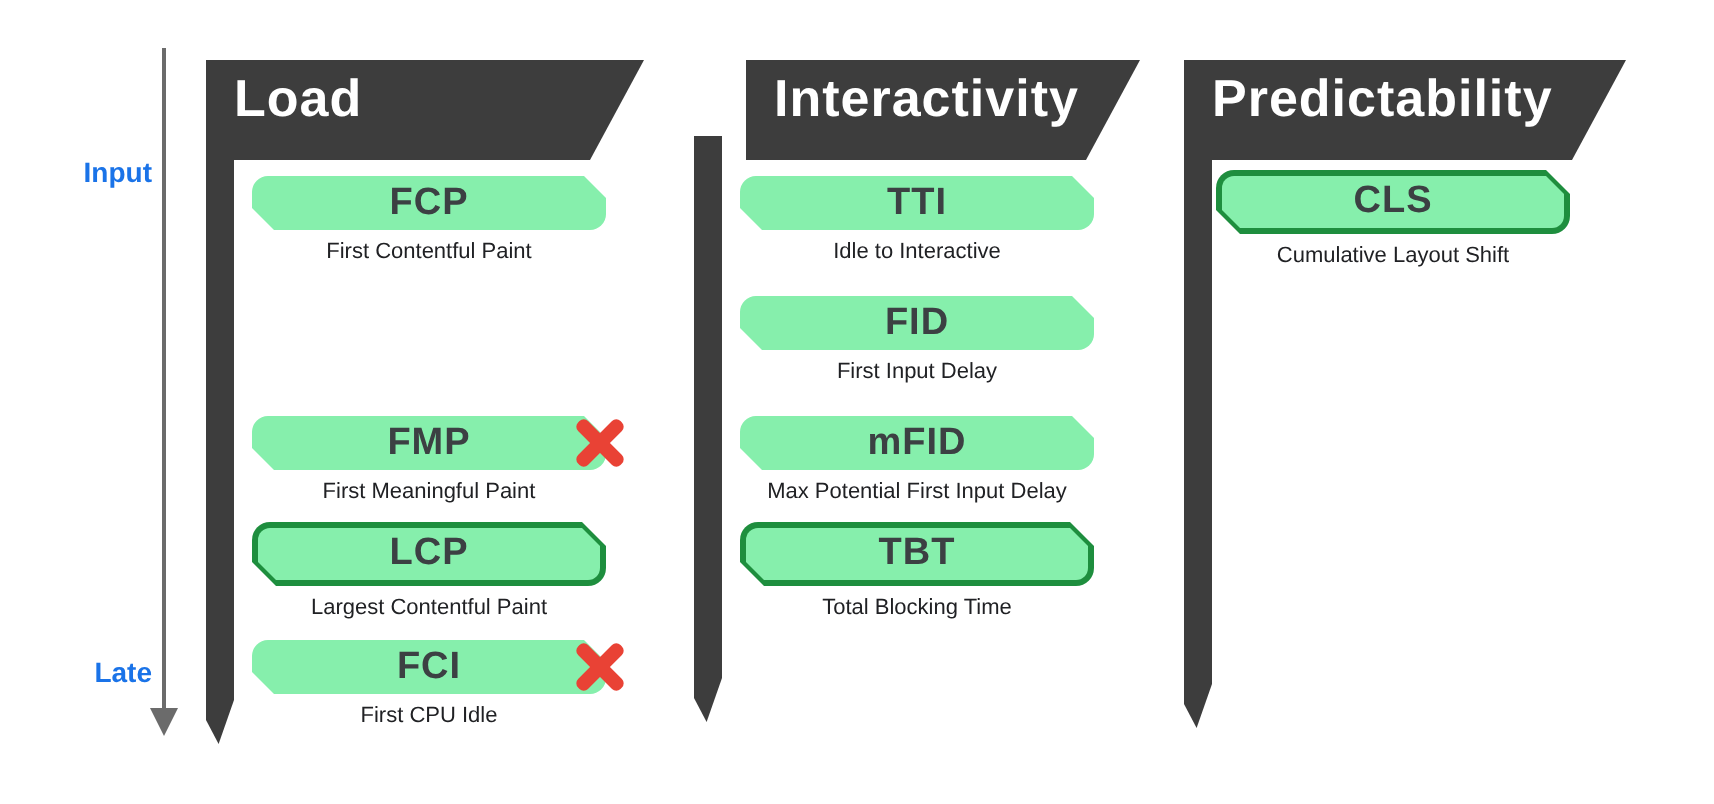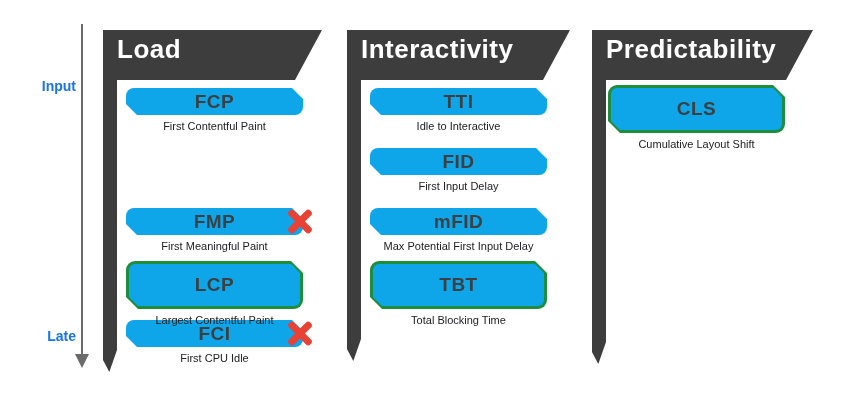--- a/index.html
+++ b/index.html
@@ -35,31 +35,31 @@
     letter-spacing:0.5px;
   }
   .col-spine {
     position:absolute; left:0; top:38px; width:14px; background:#3d3d3d;
     clip-path: polygon(0 0, 100% 0, 100% calc(100% - 22px), 45% 100%, 0 calc(100% - 12px));
   }
 
   
   .metric { position:absolute; width:177px; }
   .badge {
-    height:27px; background:#0ea5e9; display:flex; align-items:center; justify-content:center;
+    height:27px; background:#86efac; display:flex; align-items:center; justify-content:center;
     border-radius:8px;
     clip-path: polygon(0 0, calc(100% - 11px) 0, 100% 11px, 100% 100%, 11px 100%, 0 calc(100% - 11px));
   }
   .badge .abbr { font-size:19px; font-weight:bold; color:#3c4043; letter-spacing:0.5px; }
   .badge-outline {
     background:#1e8e3e; padding:3px; border-radius:9px;
     clip-path: polygon(0 0, calc(100% - 12px) 0, 100% 12px, 100% 100%, 12px 100%, 0 calc(100% - 12px));
   }
   .badge-outline .badge {
-    height:42px; border-radius:6px;
+    height:26px; border-radius:6px;
     clip-path: polygon(0 0, calc(100% - 9px) 0, 100% 9px, 100% 100%, 9px 100%, 0 calc(100% - 9px));
   }
   .caption {
     margin-top:5px; text-align:center; font-size:11px; color:#202124; width:100%;
   }
 
   
   .x-mark { position:absolute; right:-13px; top:-3px; width:32px; height:32px; }
   .x-mark::before, .x-mark::after {
     content:""; position:absolute; left:1px; top:13px; width:30px; height:7px;
@@ -109,21 +109,21 @@
   <div class="metric" style="left:23px; top:231px;">
     <div class="badge-outline">
       <div class="badge">
         <span class="abbr">LCP</span>
       </div>
     </div>
     <div class="caption">Largest Contentful Paint</div>
   </div>
 </div>
 
-<div class="column" style="left:347px; width:223px;">
+<div class="column" style="left:347px; width:223px;padding-left:26px;">
   <div class="col-header">
     <span>Interactivity</span>
   </div>
   <div class="col-spine" style="height:293px;"></div>
 
   <div class="metric" style="left:23px; top:58px;">
     <div class="badge">
       <span class="abbr">TTI</span>
     </div>
     <div class="caption">Idle to Interactive</div>

